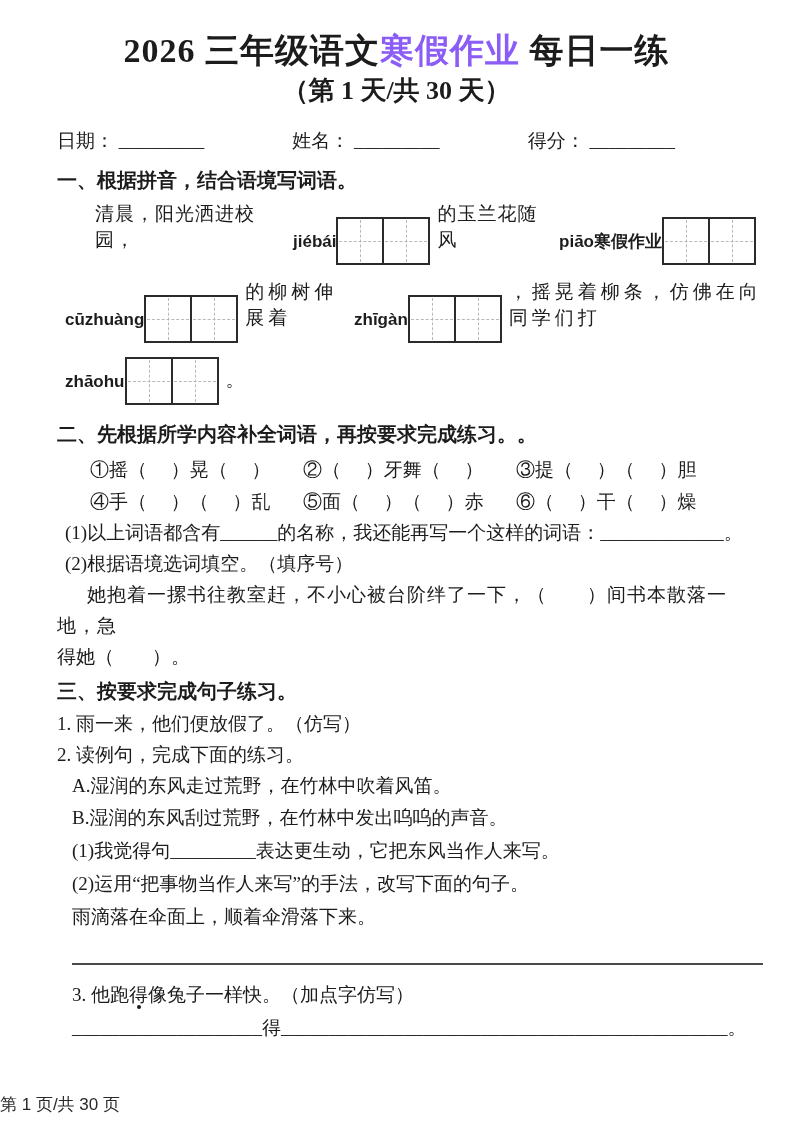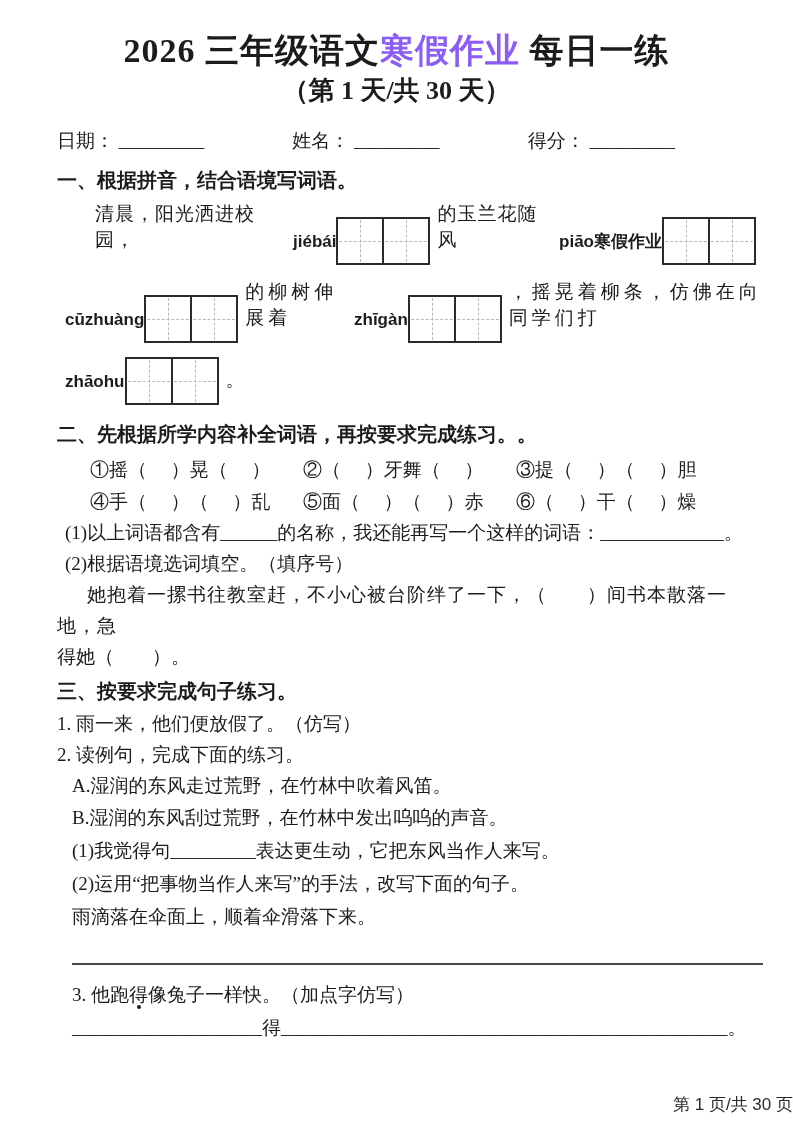--- a/index.html
+++ b/index.html
@@ -97,21 +97,21 @@
   .dotted-char::after {
     content: ""; position: absolute;
     left: 50%; transform: translateX(-50%);
     bottom: -4px; width: 4px; height: 4px;
     border-radius: 50%; background: #1c1c1c;
   }
 
   
   .footer {
     position: absolute; bottom: 34px; left: 0; right: 0;
-    text-align: right;
+    text-align: left;
     font-family: "Liberation Sans", sans-serif;
     font-size: 17px; color: #2a2a2a;
   }
 </style>
 </head>
 <body>
 
 <div class="page">
 
   <h1 class="title"><span>2026 三年级语文</span><span class="hl">寒假作业</span><span> 每日一练</span></h1>

